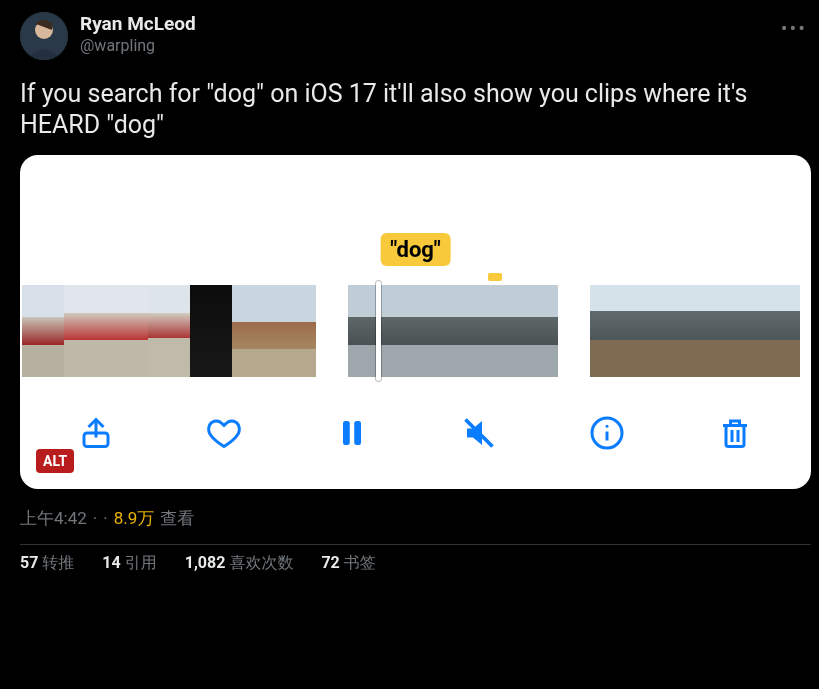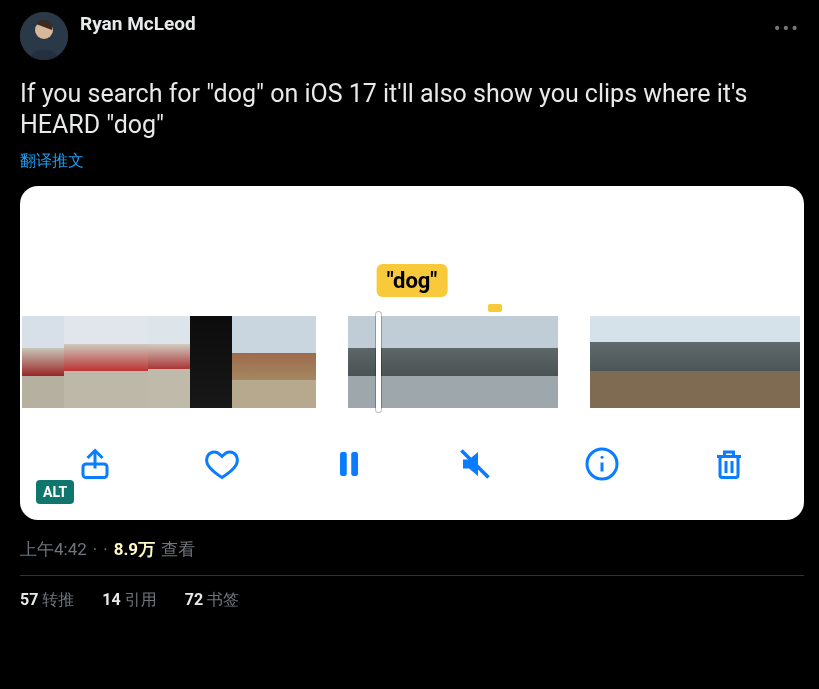--- a/index.html
+++ b/index.html
@@ -5,21 +5,21 @@
   * { box-sizing: border-box; margin: 0; padding: 0; }
   body {
     background: #000;
     font-family: -apple-system, BlinkMacSystemFont, "Segoe UI", Roboto, Helvetica, Arial, sans-serif;
     color: #e7e9ea;
     width: 819px;
     height: 689px;
     overflow: hidden;
   }
   .tweet {
-    padding: 12px 15px 0 20px;
+    padding: 12px 8px 0 20px;
   }
   .header {
     display: flex;
     align-items: flex-start;
     gap: 12px;
     position: relative;
   }
   .avatar {
     width: 48px; height: 48px;
     border-radius: 50%;
@@ -137,44 +137,44 @@
     cursor: pointer;
     display: flex;
     align-items: center;
     justify-content: center;
   }
   .tb-btn svg { width: 36px; height: 36px; }
   .alt-badge {
     position: absolute;
     left: 16px;
     bottom: 16px;
-    background: #0f766e;
+    background: #b91c1c;
     color: #fff;
     font-weight: 700;
     font-size: 14px;
     padding: 4px 7px;
     border-radius: 4px;
     cursor: pointer;
   }
   .meta {
     margin-top: 18px;
     color: #71767b;
     font-size: 17px;
     display: flex;
     align-items: center;
     gap: 6px;
   }
-  .meta .bold { color: #fef9c3; font-weight: 700; }
+  .meta .bold { color: #eab308; font-weight: 400; }
   .divider {
     margin-top: 14px;
     border: 0;
     border-top: 1px solid #2f3336;
   }
   .stats {
-    margin-top: 14px;
+    margin-top: 8px;
     display: flex;
     gap: 28px;
     color: #71767b;
     font-size: 16px;
   }
   .stats .num { color: #e7e9ea; font-weight: 700; margin-right: 4px; }
   .stats .stat { cursor: pointer; }
 </style>
 </head>
 <body>
@@ -184,26 +184,26 @@
     <div class="avatar">
       <svg viewBox="0 0 48 48">
         <rect width="48" height="48" fill="#2a3947"></rect>
         <circle cx="24" cy="18" r="9" fill="#d7b89c"></circle>
         <path d="M10 48 C10 34 38 34 38 48 Z" fill="#243040"></path>
         <path d="M16 12 Q20 6 28 9 Q34 11 32 18" fill="#3a2a20"></path>
       </svg>
     </div>
     <div class="names">
       <span class="display-name">Ryan McLeod</span>
+      <span class="handle">@warpling</span>
     </div>
     <div class="more">•••</div>
   </div>
 
   <div class="body-text">If you search for "dog" on iOS 17 it'll also show you clips where it's HEARD "dog"</div>
-  <div class="translate">翻译推文</div>
 
   <div class="media">
     <div class="media-inner">
       <div class="caption-area">
         <div class="caption-pill">"dog"</div>
         <div class="caption-tick"></div>
       </div>
       <div class="filmstrip">
         <div class="clip-group">
           <div class="frame g1a"></div>
@@ -283,15 +283,16 @@
     <span>·</span>
     <span class="bold">8.9万</span>
     <span>查看</span>
   </div>
 
   <hr class="divider">
 
   <div class="stats">
     <span class="stat"><span class="num">57</span><span>转推</span></span>
     <span class="stat"><span class="num">14</span><span>引用</span></span>
+    <span class="stat"><span class="num">1,082</span><span>喜欢次数</span></span>
     <span class="stat"><span class="num">72</span><span>书签</span></span>
   </div>
 </div>
 
 </body></html>

